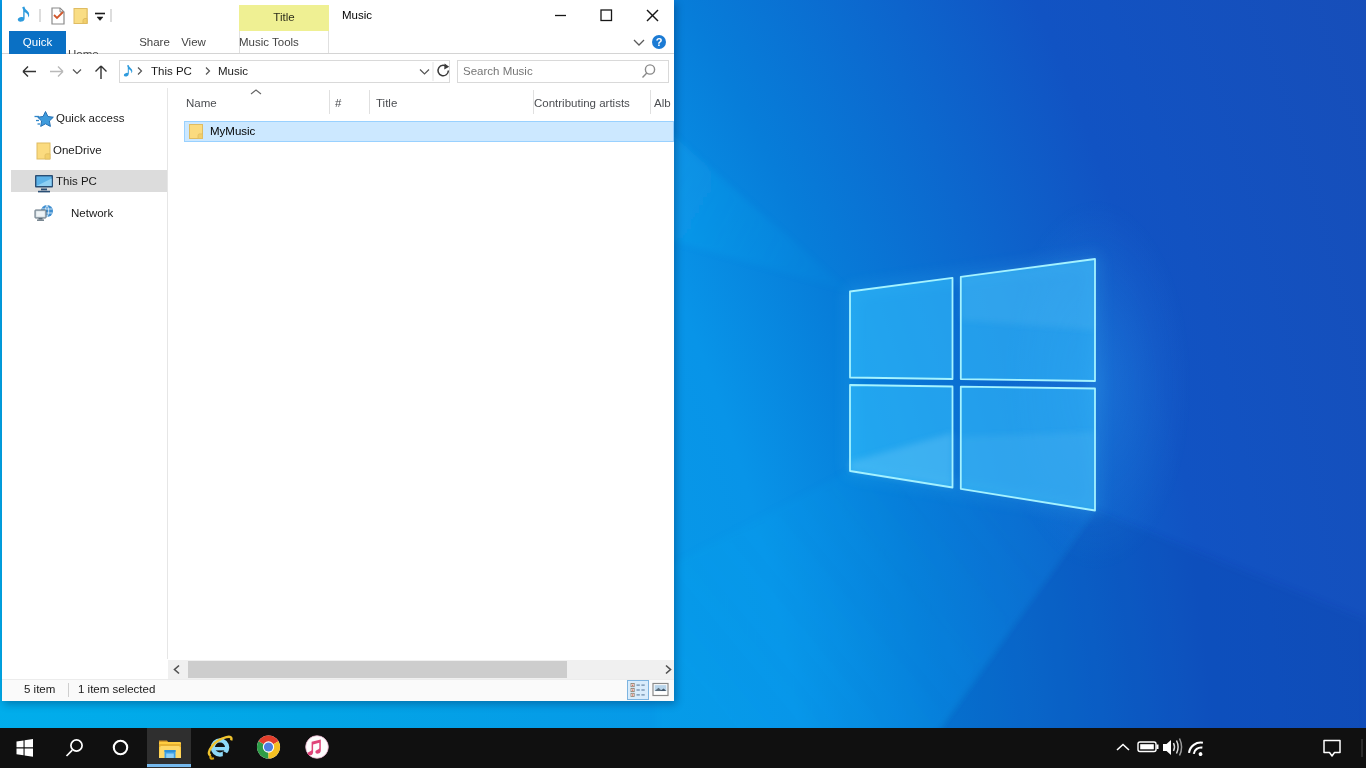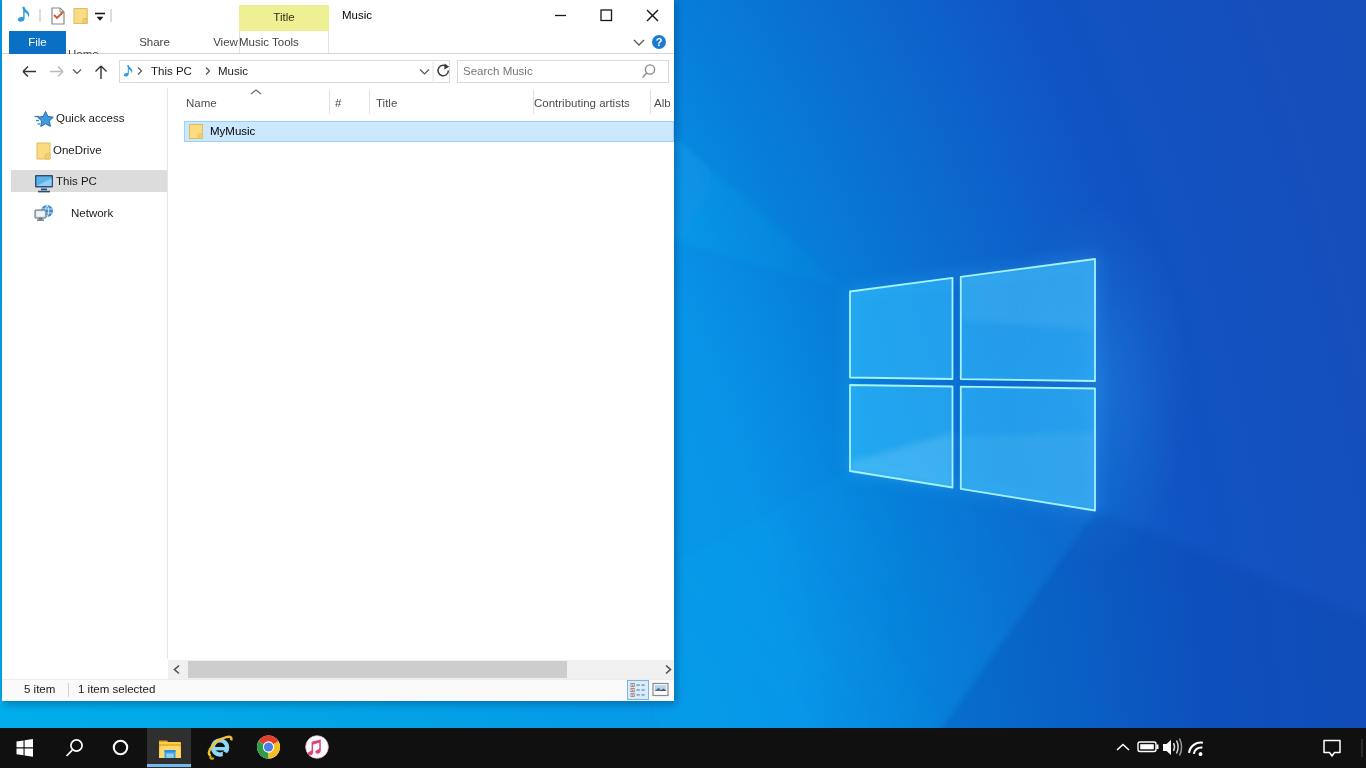--- a/index.html
+++ b/index.html
@@ -175,24 +175,24 @@
     <line x1="13" y1="15.5" x2="24" y2="15.5" stroke="#171717" stroke-width="1.3"></line>
     <rect x="59" y="10" width="10.5" height="10.5" fill="none" stroke="#171717" stroke-width="1.3"></rect>
     <g stroke="#171717" stroke-width="1.4">
       <line x1="105" y1="10" x2="116" y2="21"></line>
       <line x1="116" y1="10" x2="105" y2="21"></line>
     </g>
   </svg>
 
   <div class="abs" style="left:0;top:31px;width:672px;height:23px;border-bottom:1px solid #d4d4d4;background:#fff"></div>
   <div class="abs" style="left:7px;top:31px;width:57px;height:23px;background:#0a70c4"></div>
-  <div class="abs t12" style="left:7px;top:36px;width:57px;text-align:center;color:#fff">File</div>
+  <div class="abs t12" style="left:7px;top:36px;width:57px;text-align:center;color:#fff">Quick</div>
   <div class="abs t12" style="left:66px;top:48px;width:55px;text-align:left;color:#444">Home</div>
   <div class="abs t12" style="left:125px;top:36px;width:55px;text-align:center;color:#444">Share</div>
-  <div class="abs t12" style="left:196px;top:36px;width:55px;text-align:center;color:#444">View</div>
+  <div class="abs t12" style="left:164px;top:36px;width:55px;text-align:center;color:#444">View</div>
   <div class="abs" style="left:237px;top:31px;width:90px;height:22px;border-left:1px solid #e0e0e0;border-right:1px solid #e0e0e0"></div>
   <div class="abs t12" style="left:237px;top:36px;width:90px;text-align:left;color:#444">Music Tools</div>
   <svg class="abs" style="left:630px;top:33px" width="42" height="18" viewBox="0 0 42 18">
     <path d="M2 7 l5 5 5 -5" fill="none" stroke="#5a5a5a" stroke-width="1.3"></path>
     <circle cx="27" cy="9" r="7" fill="#1c7bd4"></circle>
     <text x="27" y="13" text-anchor="middle" font-size="11" font-weight="bold" fill="#fff" font-family="Liberation Sans">?</text>
   </svg>
 
   <div class="abs" style="left:0;top:54px;width:672px;height:34px;background:#fff"></div>
   <svg class="abs" style="left:10px;top:58px" width="105" height="26" viewBox="0 0 105 26">

